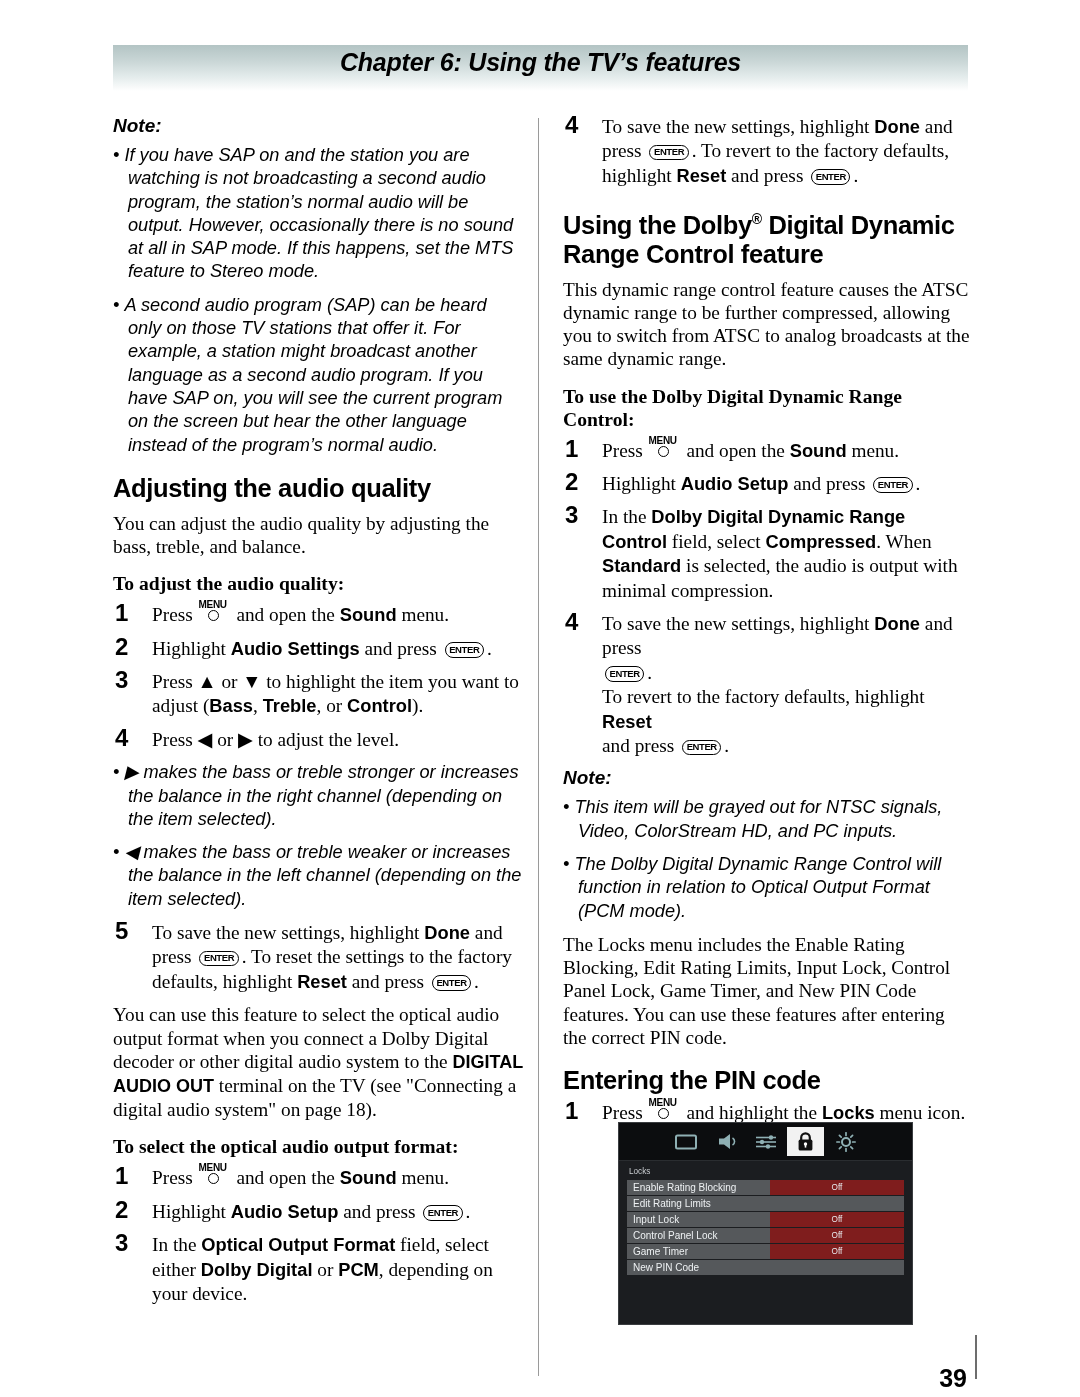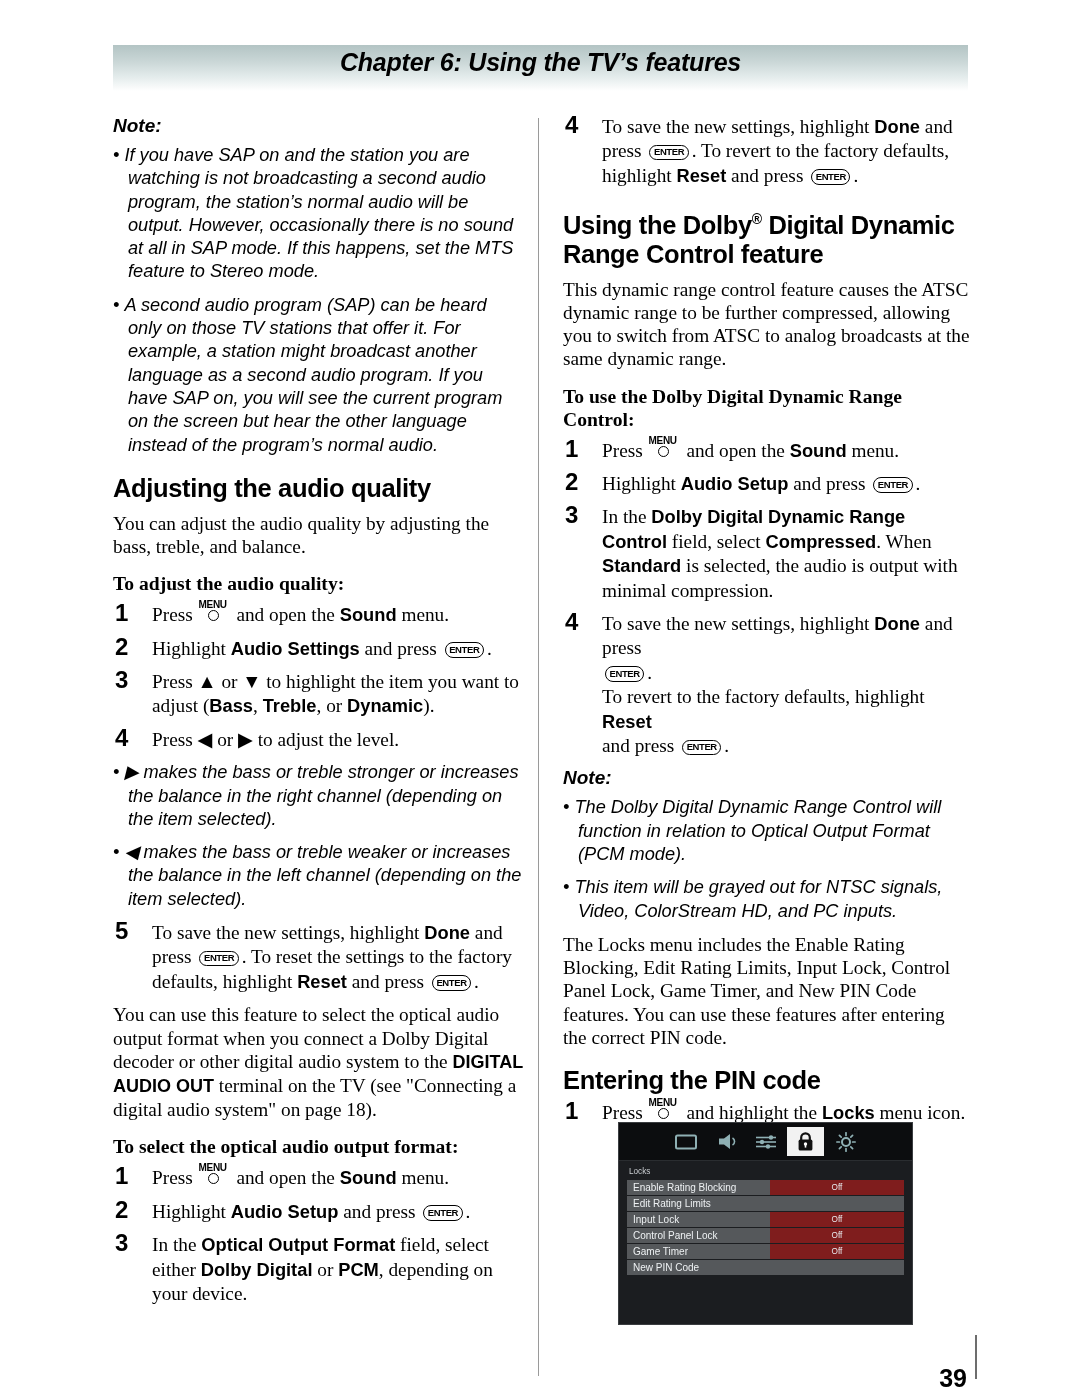--- a/index.html
+++ b/index.html
@@ -292,21 +292,21 @@
   <div class="step">
     <span class="num">2</span>
     <span class="plain">Highlight</span>
     <b>Audio Settings</b>
     <span class="plain">and press</span>
     <span class="key-enter">ENTER</span><span class="plain">.</span>
   </div>
 
   <div class="step">
     <span class="num">3</span>
-    <span class="plain">Press ▲ or ▼ to highlight the item you want to adjust (</span><b>Bass</b><span class="plain">, </span><b>Treble</b><span class="plain">, or </span><b>Dynamic</b><span class="plain">).</span>
+    <span class="plain">Press ▲ or ▼ to highlight the item you want to adjust (</span><b>Bass</b><span class="plain">, </span><b>Treble</b><span class="plain">, or </span><b>Control</b><span class="plain">).</span>
   </div>
 
   <div class="step">
     <span class="num">4</span>
     <span class="plain">Press ◀ or ▶ to adjust the level.</span>
   </div>
 
   <ul class="notes" style="margin-top:7px">
     <li><span>▶ makes the bass or treble stronger or increases the balance in the right channel (depending on the item selected).</span></li>
     <li><span>◀ makes the bass or treble weaker or increases the balance in the left channel (depending on the item selected).</span></li>
@@ -410,22 +410,22 @@
     <span class="plain">and press</span><br>
     <span class="key-enter">ENTER</span><span class="plain">.</span><br>
     <span class="plain">To revert to the factory defaults, highlight</span>
     <b>Reset</b><br>
     <span class="plain">and press</span>
     <span class="key-enter">ENTER</span><span class="plain">.</span>
   </div>
 
   <div class="note-label" style="margin-top:8px">Note:</div>
   <ul class="notes">
+    <li><span>This item will be grayed out for NTSC signals, Video, ColorStream HD, and PC inputs.</span></li>
     <li><span>The Dolby Digital Dynamic Range Control will function in relation to Optical Output Format (PCM mode).</span></li>
-    <li><span>This item will be grayed out for NTSC signals, Video, ColorStream HD, and PC inputs.</span></li>
   </ul>
 
   <p class="body">The Locks menu includes the Enable Rating Blocking, Edit Rating Limits, Input Lock, Control Panel Lock, Game Timer, and New PIN Code features. You can use these features after entering the correct PIN code.</p>
 
   <h2 class="sec" style="margin-bottom:6px">Entering the PIN code</h2>
 
   <div class="step">
     <span class="num">1</span>
     <span class="plain">Press</span>
     <span class="key-menu"><span class="kl">MENU</span><span class="kc"></span></span>

